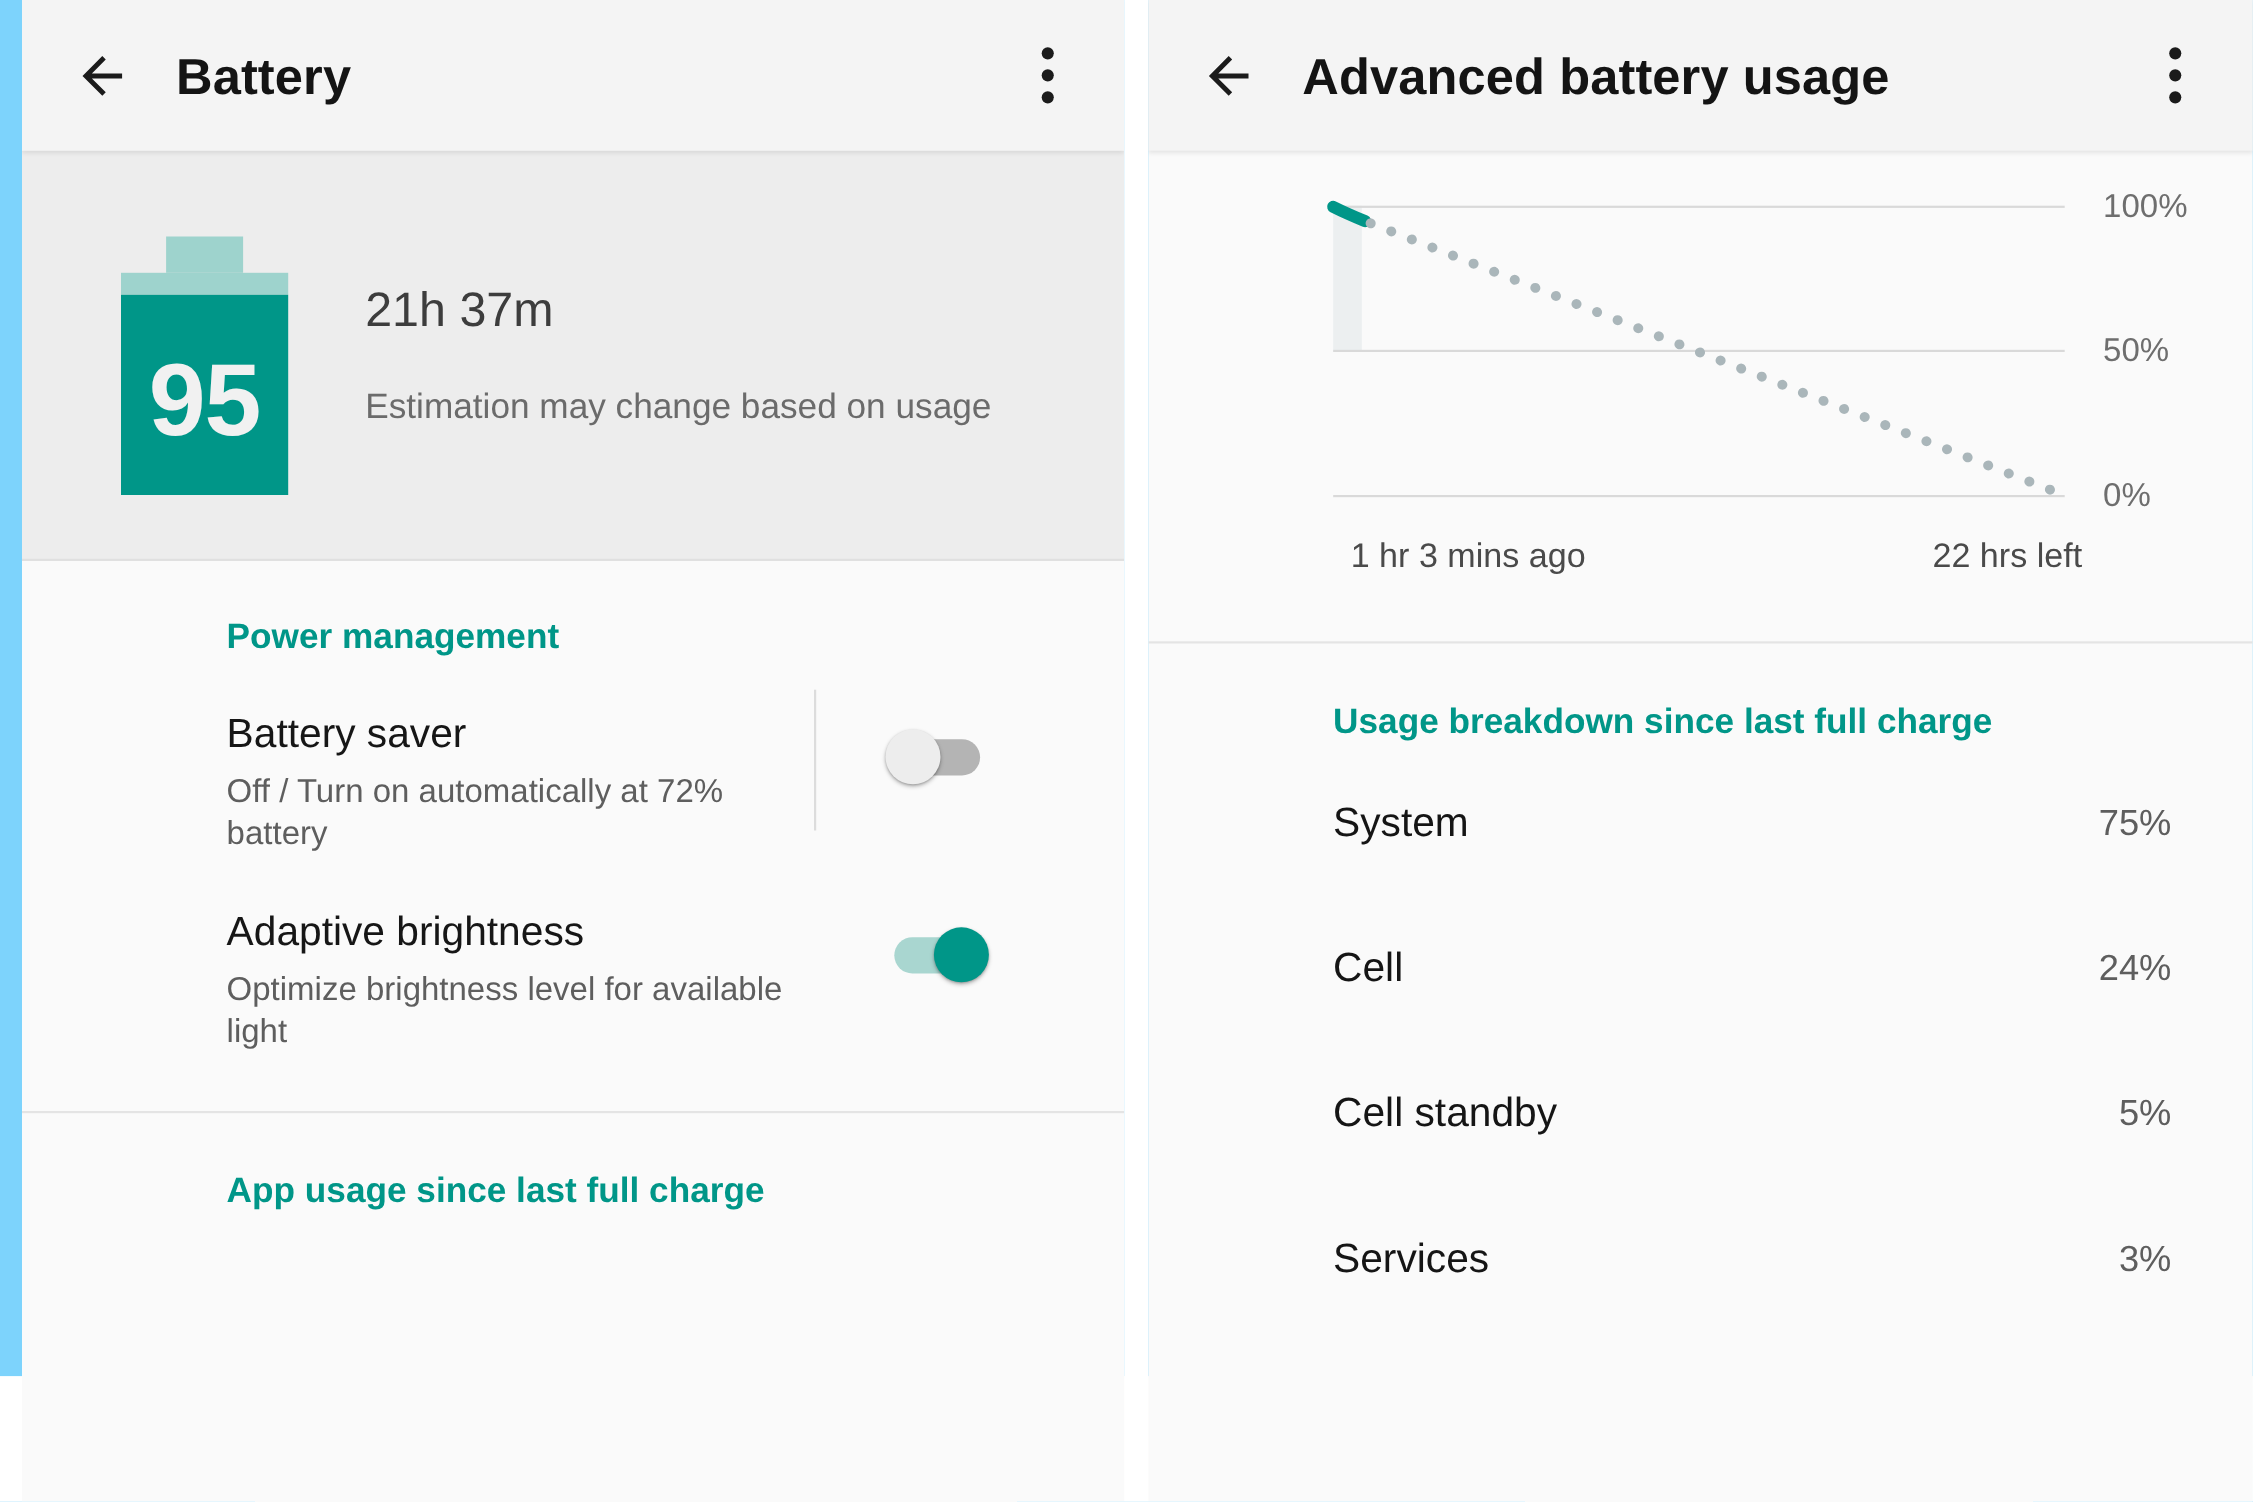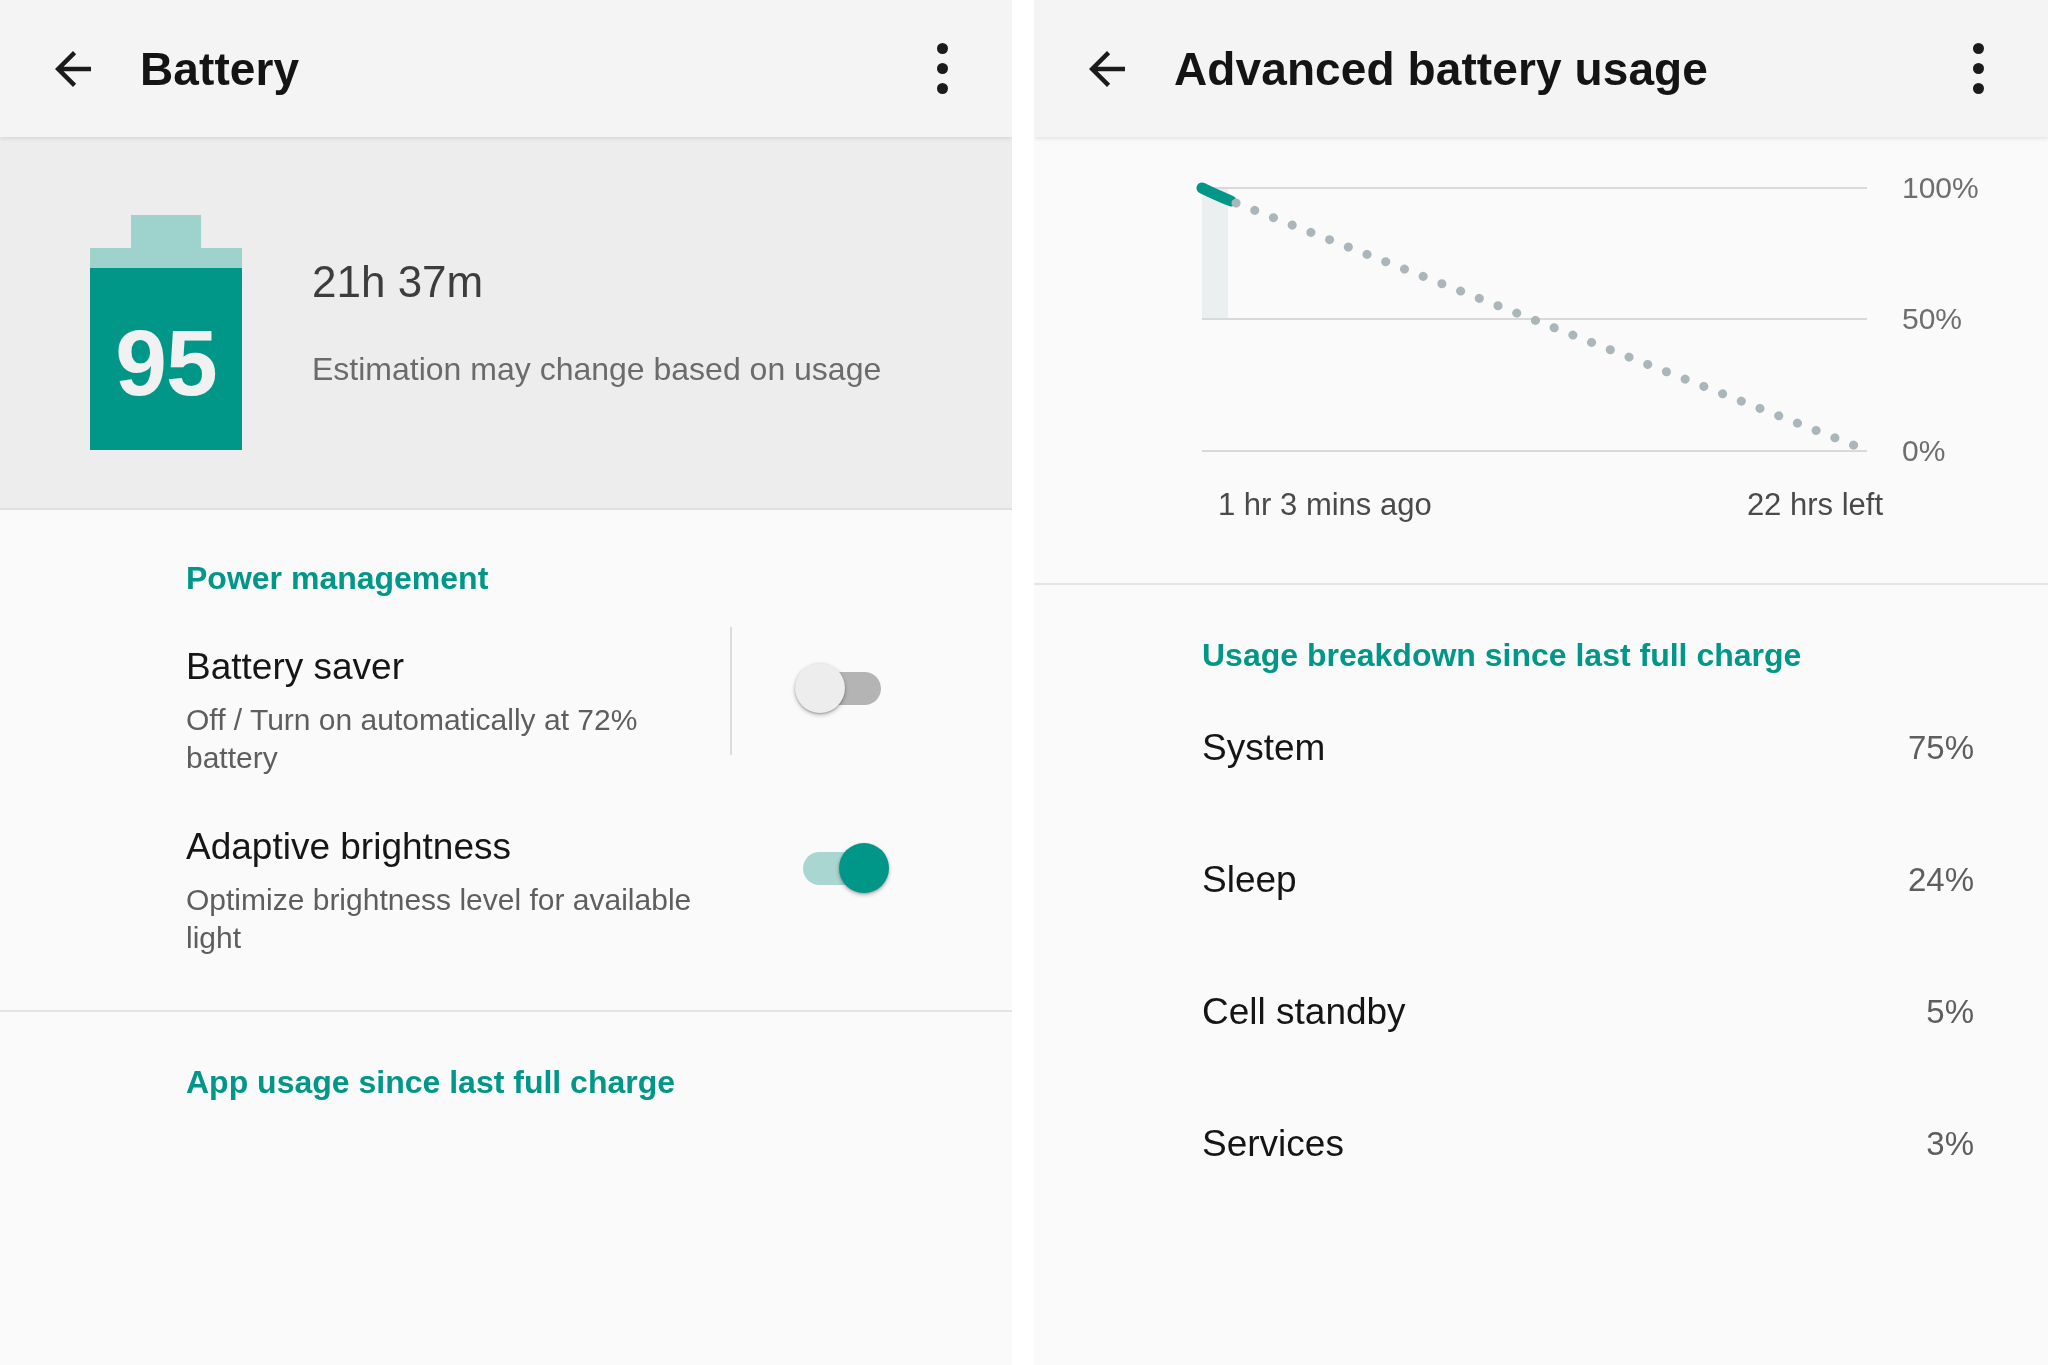--- a/index.html
+++ b/index.html
@@ -13,20 +13,21 @@
     font-family: "Liberation Sans", "DejaVu Sans", sans-serif;
     -webkit-font-smoothing: antialiased;
   }
 
   #screen {
     position: relative;
     width: 2048px;
     height: 1251px;
     display: flex;
     background: #7dd3fc;
+    padding-left: 20px;
   }
 
   
   .panel {
     position: relative;
     height: 1365px;
     background: #fafafa;
     overflow: hidden;
   }
   .panel-left  { width: 1012px; }
@@ -463,21 +464,21 @@
       <div class="rp-divider"></div>
 
       <div class="rp-section-header">Usage breakdown since last full charge</div>
 
       <div class="usage-list">
         <div class="usage-row">
           <span class="usage-name">System</span>
           <span class="usage-value">75%</span>
         </div>
         <div class="usage-row">
-          <span class="usage-name">Sleep</span>
+          <span class="usage-name">Cell</span>
           <span class="usage-value">24%</span>
         </div>
         <div class="usage-row">
           <span class="usage-name">Cell standby</span>
           <span class="usage-value">5%</span>
         </div>
         <div class="usage-row">
           <span class="usage-name">Services</span>
           <span class="usage-value">3%</span>
         </div>

